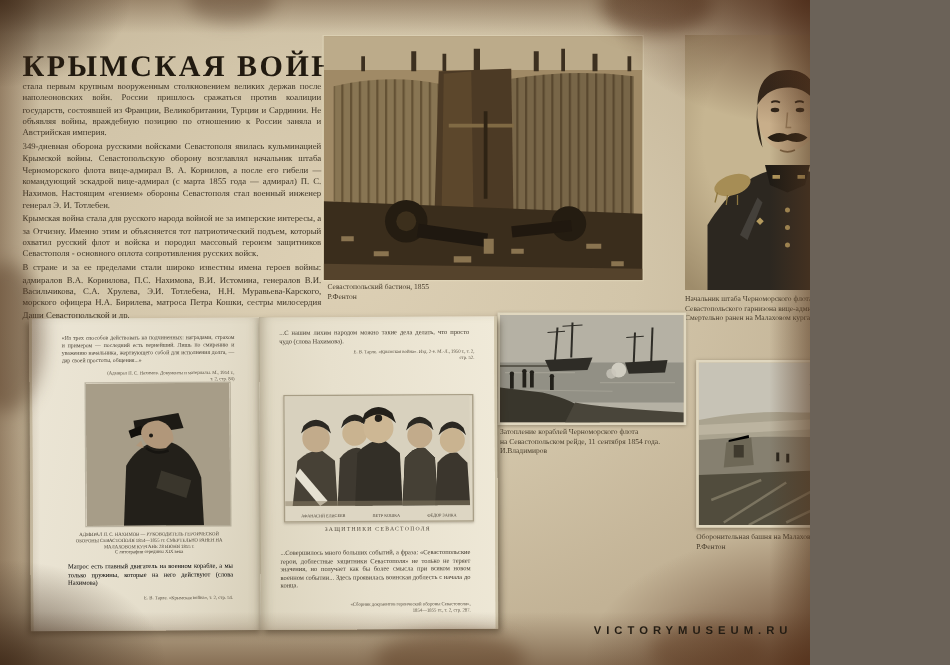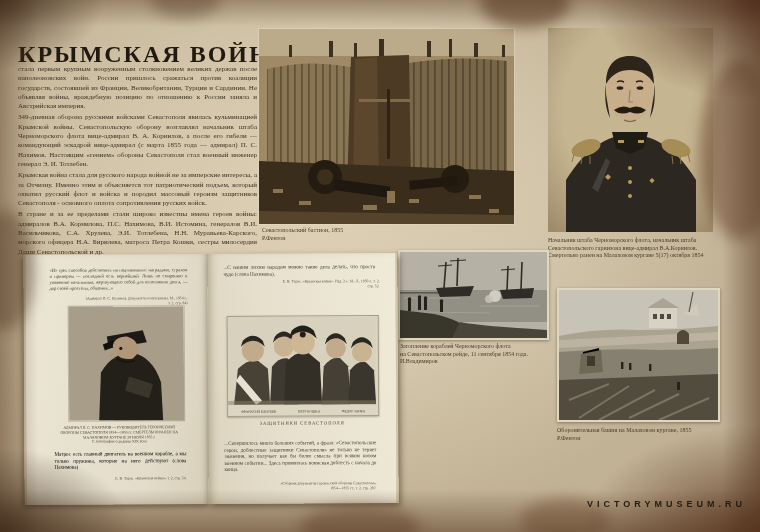--- a/index.html
+++ b/index.html
@@ -1,17 +1,17 @@
 <!DOCTYPE html>
 <html><head>
 <meta charset="utf-8">
 <style>
   html,body{margin:0;padding:0;}
   body{background:#6b6258;font-family:"Liberation Serif",serif;}
-  .board{position:relative;width:760px;height:532px;overflow:hidden;
+  .board{position:relative;width:648px;height:532px;overflow:hidden;
     background:radial-gradient(ellipse 430px 310px at 42% 40%, #ddd0b5 0%, #d2c5a9 55%, #c2b295 100%);}
   
   .vignette{position:absolute;inset:0;pointer-events:none;z-index:6;
     background:
       radial-gradient(150px 100px at 0% 0%, rgba(58,38,22,.80), rgba(58,38,22,0) 70%),
       radial-gradient(230px 140px at 100% 0%, rgba(76,42,24,.85), rgba(76,42,24,0) 72%),
       radial-gradient(190px 120px at 0% 100%, rgba(58,38,22,.80), rgba(58,38,22,0) 70%),
       radial-gradient(250px 150px at 100% 100%, rgba(84,48,26,.85), rgba(84,48,26,0) 72%),
       linear-gradient(to right, rgba(86,56,32,.45), rgba(0,0,0,0) 5%, rgba(0,0,0,0) 95%, rgba(86,56,32,.55)),
       linear-gradient(to bottom, rgba(86,56,32,.40), rgba(0,0,0,0) 5%, rgba(0,0,0,0) 92%, rgba(86,56,32,.55));}

